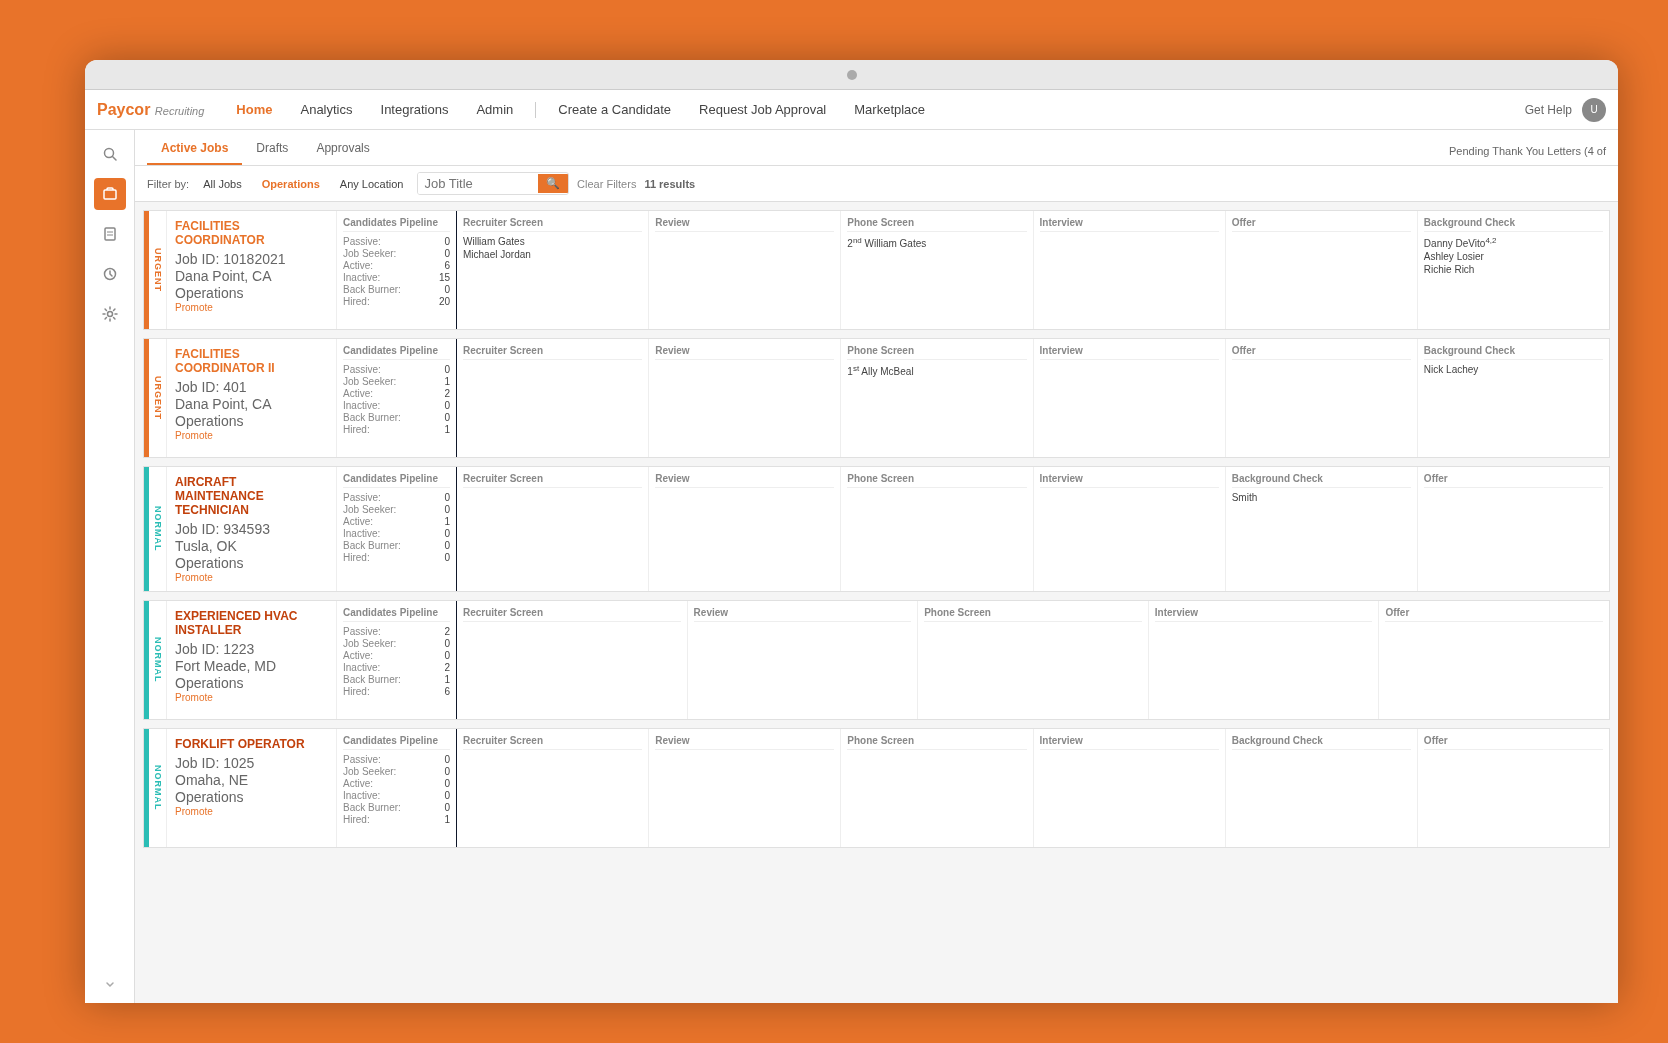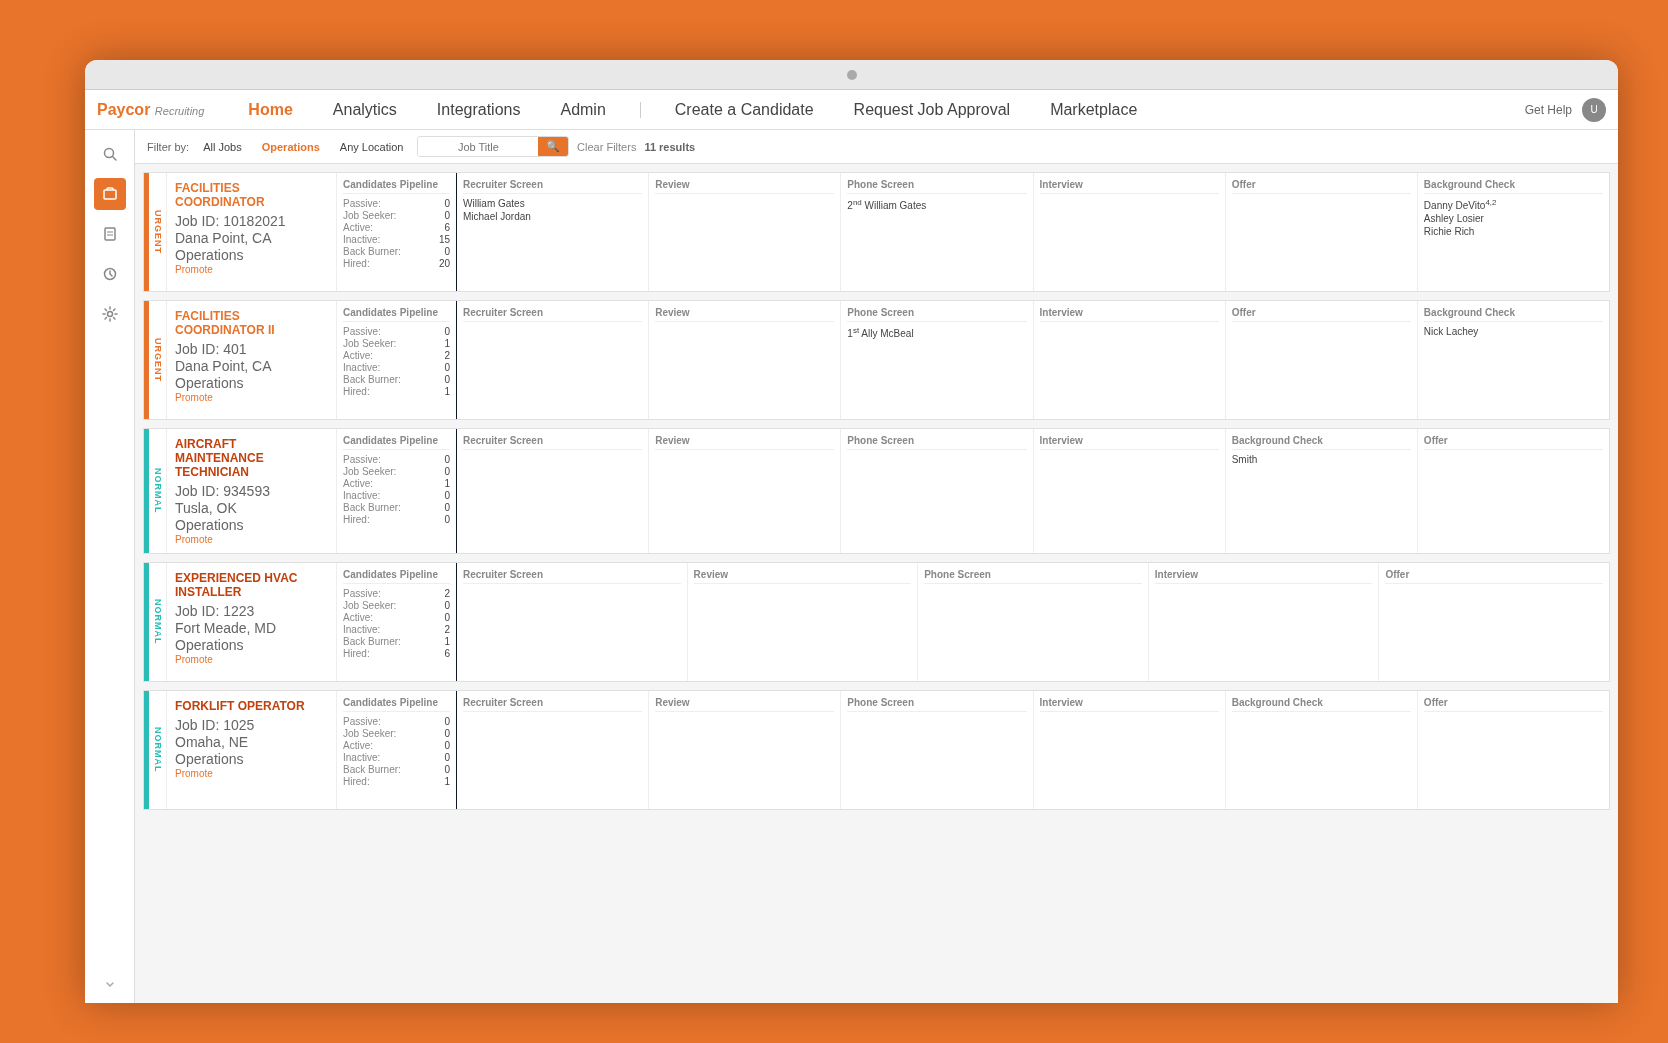--- a/index.html
+++ b/index.html
@@ -40,35 +40,35 @@
     }
 
     
     .nav-bar {
       height: 40px;
       background: white;
       border-bottom: 1px solid #ddd;
       display: flex;
       align-items: center;
       padding: 0 12px;
-      gap: 28px;
+      gap: 16px;
     }
     .logo {
       font-size: 16px;
       font-weight: bold;
       color: #E8732A;
       margin-right: 10px;
     }
     .logo span {
       color: #5a5a5a;
       font-size: 12px;
       font-weight: normal;
     }
     .nav-link {
-      font-size: 16px;
+      font-size: 13px;
       color: #444;
       cursor: pointer;
       padding: 4px 6px;
     }
     .nav-link.active { color: #E8732A; font-weight: bold; }
     .nav-separator { width: 1px; height: 16px; background: #ccc; }
     .nav-right {
       margin-left: auto;
       display: flex;
       align-items: center;
@@ -168,23 +168,22 @@
       display: flex;
       align-items: center;
       border: 1px solid #ddd;
       border-radius: 3px;
       overflow: hidden;
     }
     .search-input {
       border: none;
       outline: none;
       padding: 3px 6px;
-      font-size: 11px;
+      font-size: 13px;
       width: 120px;
-      text-align: center;
     }
     .search-btn {
       background: #E8732A;
       color: white;
       border: none;
       padding: 3px 8px;
       cursor: pointer;
       font-size: 11px;
     }
     .clear-filters { font-size: 11px; color: #888; cursor: pointer; }
@@ -357,20 +356,28 @@
       </div>
       <div style="margin-top:auto;margin-bottom:8px;">
         <svg width="14" height="14" viewBox="0 0 14 14" fill="none">
           <polyline points="4,5 7,8 10,5" stroke="#aaa" stroke-width="1.5" stroke-linecap="round"></polyline>
         </svg>
       </div>
     </div>
 
     <div class="jobs-content">
 
+      <div class="tabs-bar">
+        <div class="tabs">
+          <div class="tab active">Active Jobs</div>
+          <div class="tab">Drafts</div>
+          <div class="tab">Approvals</div>
+        </div>
+        <div class="pending-notice">Pending Thank You Letters (4 of</div>
+      </div>
 
       <div class="filter-bar">
         <span class="filter-label">Filter by:</span>
         <span class="filter-btn">All Jobs</span>
         <span class="filter-btn active">Operations</span>
         <span class="filter-btn">Any Location</span>
         <div class="search-box">
           <input class="search-input" type="text" placeholder="Job Title" style="">
           <button class="search-btn">🔍</button>
         </div>

